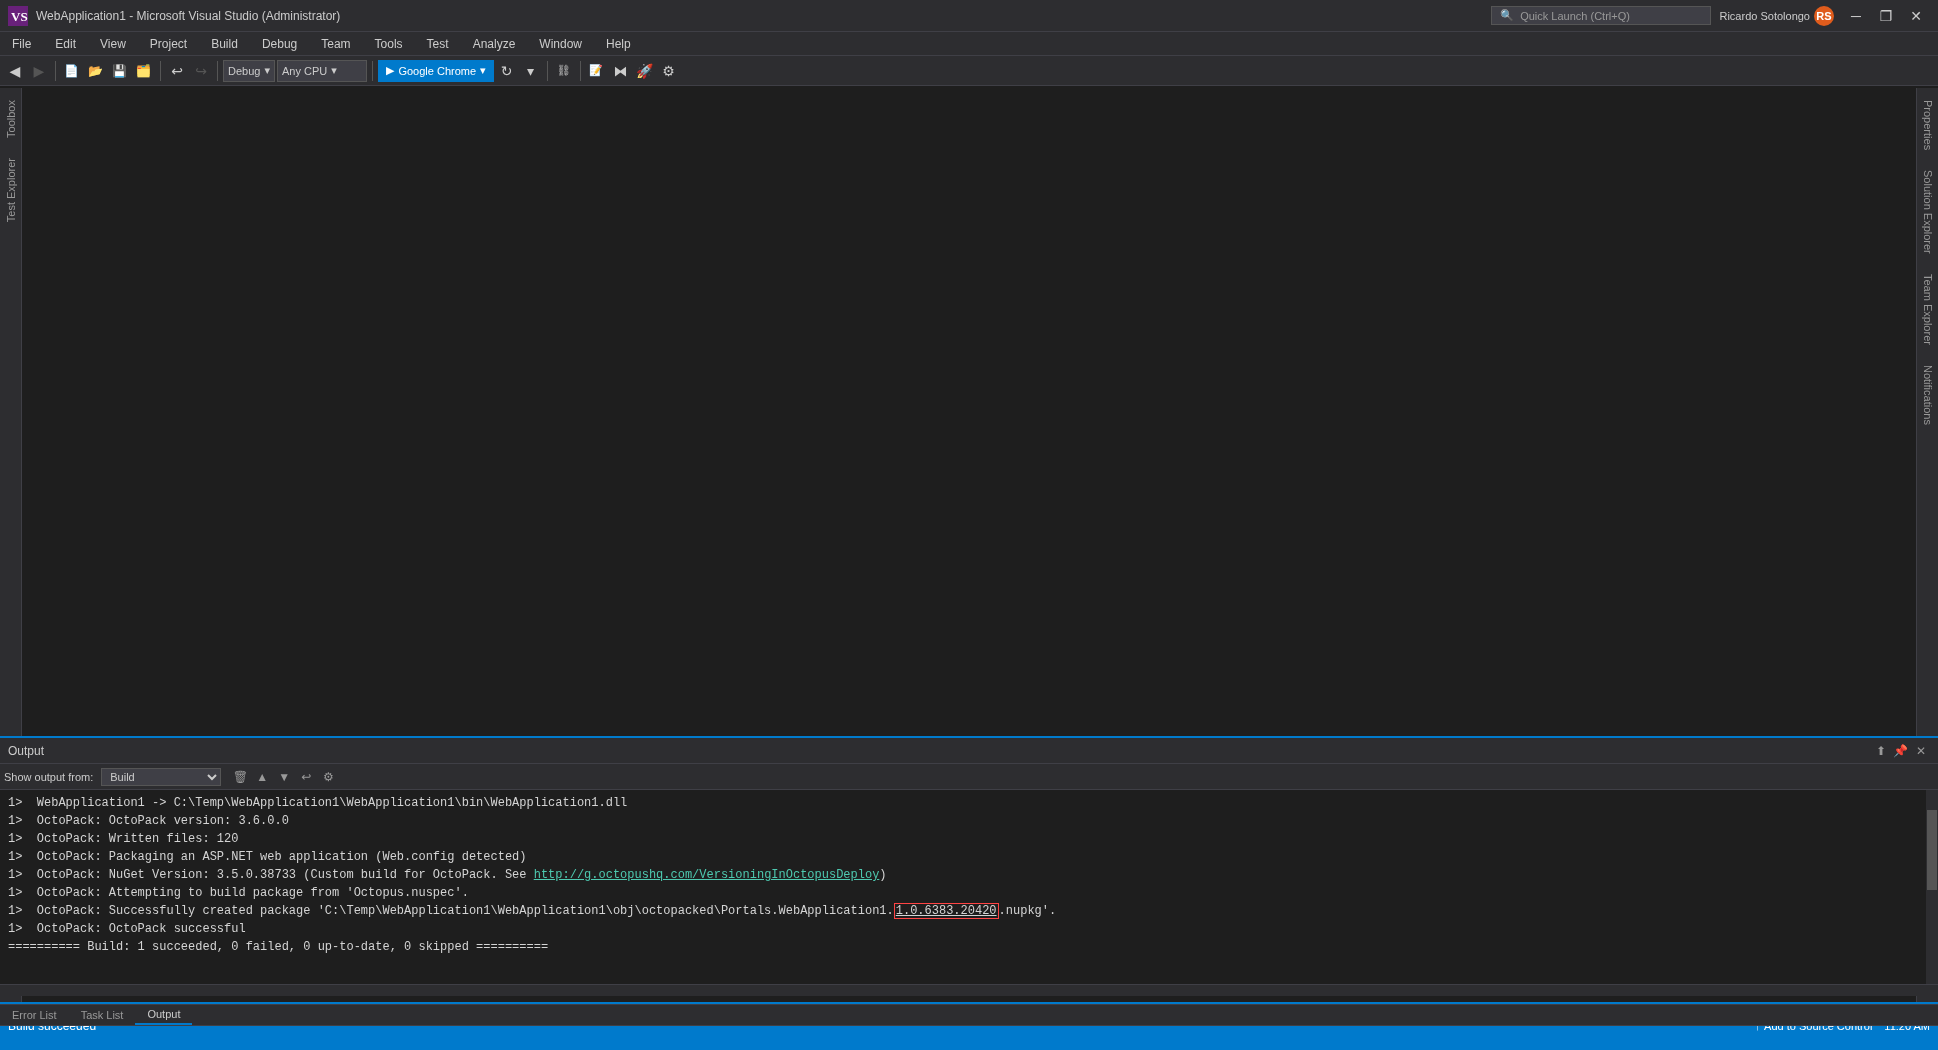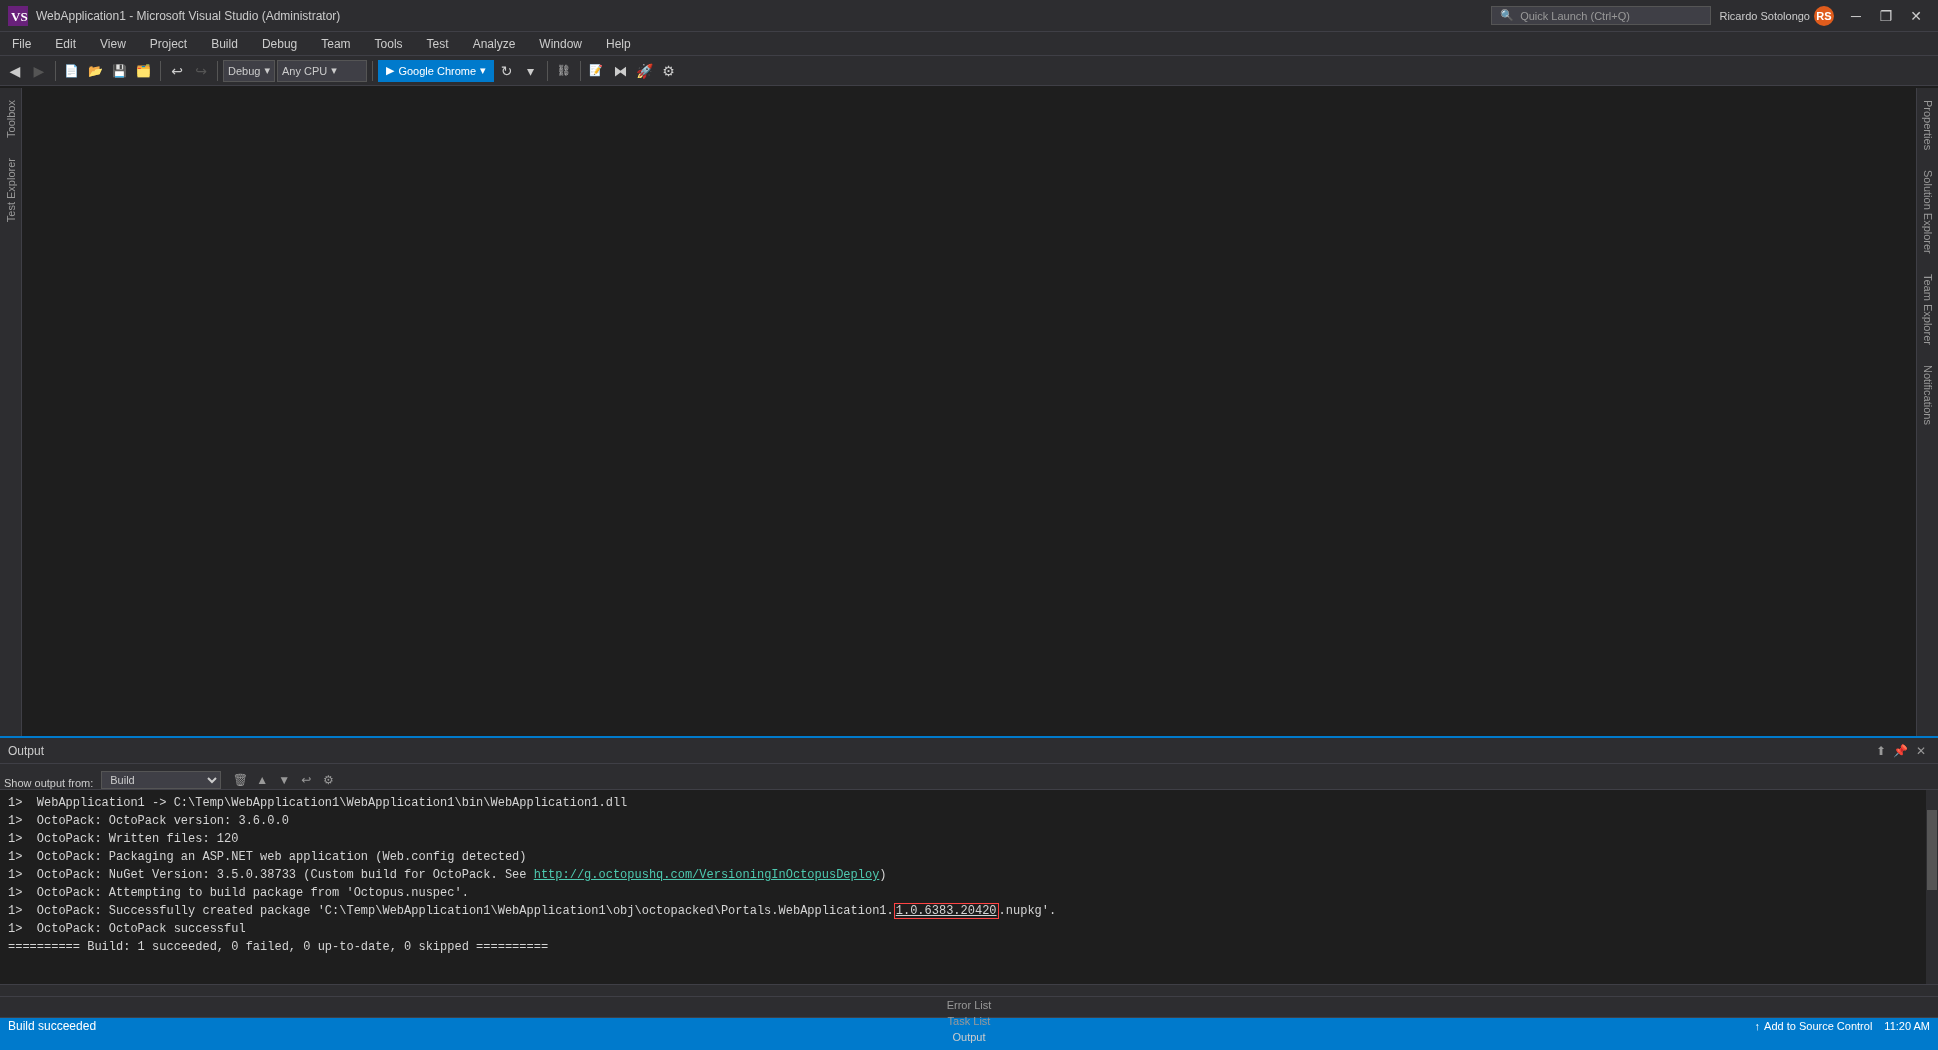--- a/index.html
+++ b/index.html
@@ -198,21 +198,21 @@
       flex: 1;
     }
     #output-header .header-btns {
       display: flex;
       gap: 2px;
     }
     #output-toolbar {
       height: 26px;
       background: #2d2d30;
       display: flex;
-      align-items: flex-end;
+      align-items: center;
       padding: 0 4px;
       border-bottom: 1px solid #3f3f46;
       gap: 4px;
     }
     #output-toolbar .show-from {
       color: #cccccc;
       font-size: 11px;
       margin-right: 4px;
     }
     #output-toolbar select {
@@ -498,21 +498,21 @@
     </div>
 
     <div id="output-scrollbar">
       <div class="scroll-thumb"></div>
     </div>
   </div>
 
   <div id="output-hscroll"></div>
 </div>
 
-<div id="bottom-tabs" style="bottom: 32px; z-index: 10; position: absolute; left: 0px; right: 0px; flex-direction: column;">
+<div id="bottom-tabs" style="bottom: 24px; z-index: 10; position: absolute; left: 0px; right: 0px;">
   <span class="bottom-tab">Error List</span>
   <span class="bottom-tab">Task List</span>
   <span class="bottom-tab active">Output</span>
 </div>
 
 <div id="status-bar">
   <span class="status-text" style="color:white;font-size:12px;">Build succeeded</span>
   <div class="status-right">
     <div class="add-source">
       <span>↑</span>

